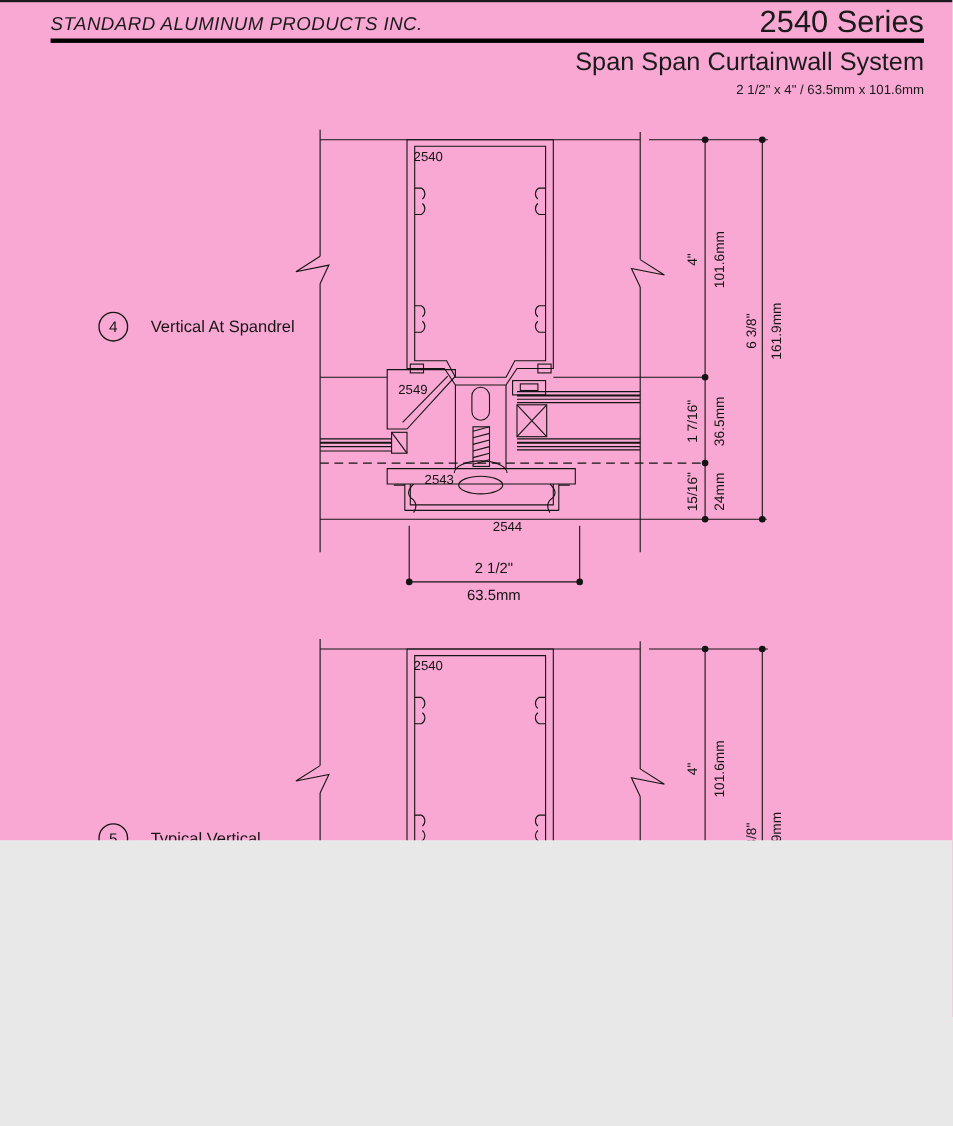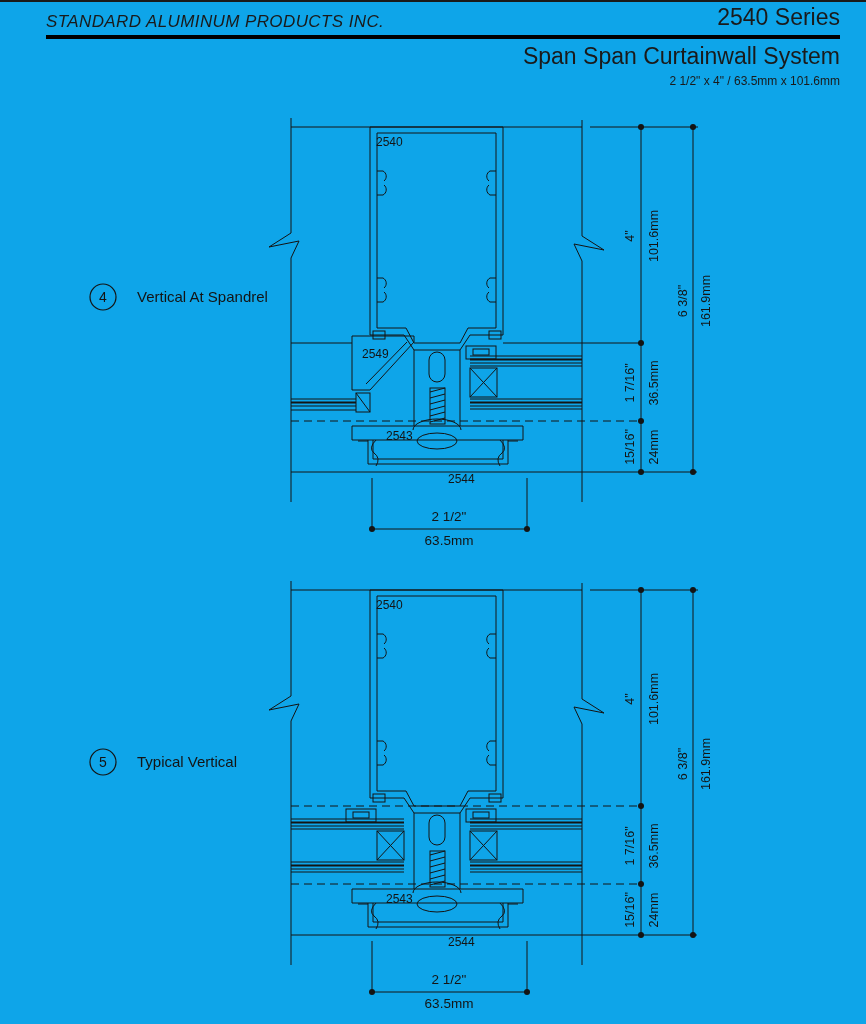--- a/index.html
+++ b/index.html
@@ -1,26 +1,26 @@
 <!DOCTYPE html>
 <html><head>
 <meta charset="utf-8">
 <style>
   html,body{margin:0;padding:0;background:#e8e8e8;}
   .page{
-    position:relative;width:866px;height:1024px;background:#0ea5e9;
+    position:relative;width:866px;height:764px;background:#f9a8d4;
     font-family:"Liberation Sans",sans-serif;color:#111;overflow:hidden;
   }
   .top-edge{position:absolute;top:0;left:0;width:866px;height:2px;background:#1a1a1a;}
   .company{
     position:absolute;left:46px;top:12px;font-size:17px;font-style:italic;
     letter-spacing:0.4px;color:#1a1a1a;white-space:nowrap;
   }
   .series{
-    position:absolute;right:26px;top:4px;font-size:23px;color:#1a1a1a;white-space:nowrap;
+    position:absolute;right:26px;top:4px;font-size:28px;color:#1a1a1a;white-space:nowrap;
   }
   .header-rule{position:absolute;left:46px;right:26px;top:35px;height:4px;background:#000;}
   .product{
     position:absolute;right:26px;top:43px;font-size:23px;color:#1a1a1a;white-space:nowrap;
   }
   .size-spec{
     position:absolute;right:26px;top:74px;font-size:12px;color:#1a1a1a;white-space:nowrap;
   }
   svg.drawings{position:absolute;left:60px;top:110px;}
   svg .ln{stroke:#141414;stroke-width:1;fill:none;}

